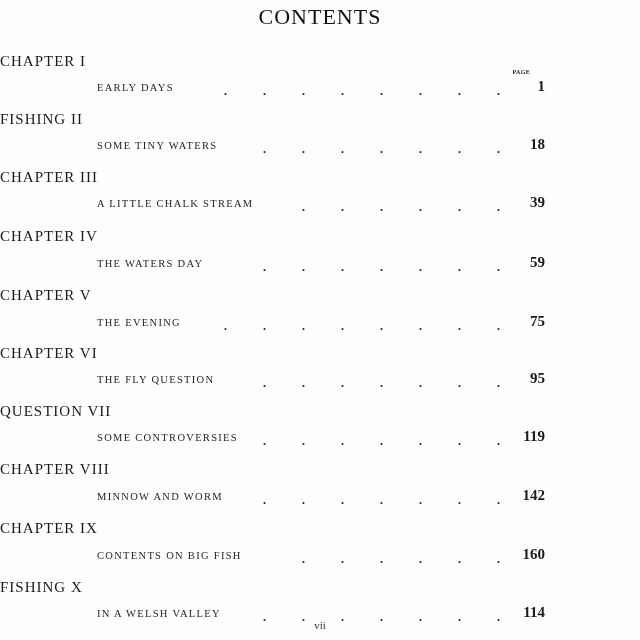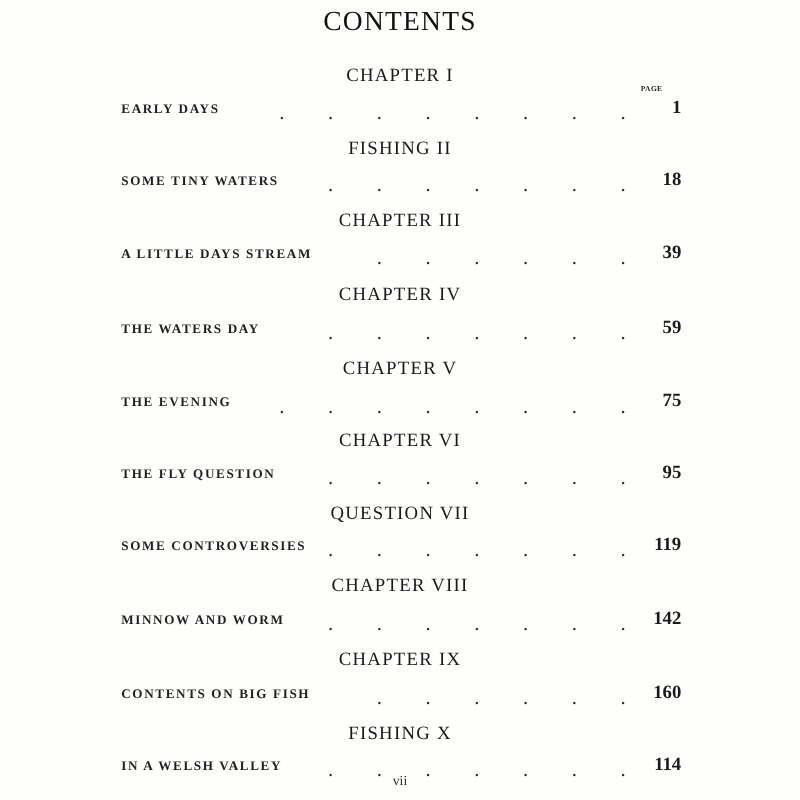--- a/index.html
+++ b/index.html
@@ -15,28 +15,28 @@
       text-align: center; font-size: 22px; letter-spacing: 1px;
       color: #111;
     }
     .page-label {
       position: absolute; left: 500px; top: 69px; width: 30px;
       text-align: right; font-size: 6px; font-weight: bold; letter-spacing: 0.3px;
       color: #222;
     }
     .chapter-heading {
       position: absolute; left: 0; width: 640px;
-      text-align: center; font-size: 15px; letter-spacing: 1px; color: #1a1a1a;
+      font-size: 15px; letter-spacing: 1px; color: #1a1a1a;
     }
     .entry {
       position: absolute; left: 97px; width: 448px; height: 20px;
     }
     .entry-title {
       position: absolute; left: 0; top: 4px;
-      font-size: 10.5px; font-weight: bold; letter-spacing: 1.3px; color: #1f1f1f;
+      font-size: 10.5px; font-weight: normal; letter-spacing: 1.3px; color: #1f1f1f;
       white-space: nowrap;
     }
     .leader-dot {
       position: absolute; top: 6px; font-size: 12px; font-weight: bold; color: #222;
     }
     .entry-page {
       position: absolute; right: 0; top: 0;
       font-size: 15px; font-weight: bold; color: #1a1a1a; text-align: right;
     }
     .folio {
@@ -73,21 +73,21 @@
     <span class="leader-dot" style="left:244px">.</span>
     <span class="leader-dot" style="left:283px">.</span>
     <span class="leader-dot" style="left:322px">.</span>
     <span class="leader-dot" style="left:361px">.</span>
     <span class="leader-dot" style="left:400px">.</span>
     <span class="entry-page">18</span>
   </div>
 
   <div class="chapter-heading" style="top:169px">CHAPTER III</div>
   <div class="entry" style="top:194px">
-    <span class="entry-title">A LITTLE DAYS STREAM</span>
+    <span class="entry-title">A LITTLE CHALK STREAM</span>
     <span class="leader-dot" style="left:205px">.</span>
     <span class="leader-dot" style="left:244px">.</span>
     <span class="leader-dot" style="left:283px">.</span>
     <span class="leader-dot" style="left:322px">.</span>
     <span class="leader-dot" style="left:361px">.</span>
     <span class="leader-dot" style="left:400px">.</span>
     <span class="entry-page">39</span>
   </div>
 
   <div class="chapter-heading" style="top:228px">CHAPTER IV</div>

